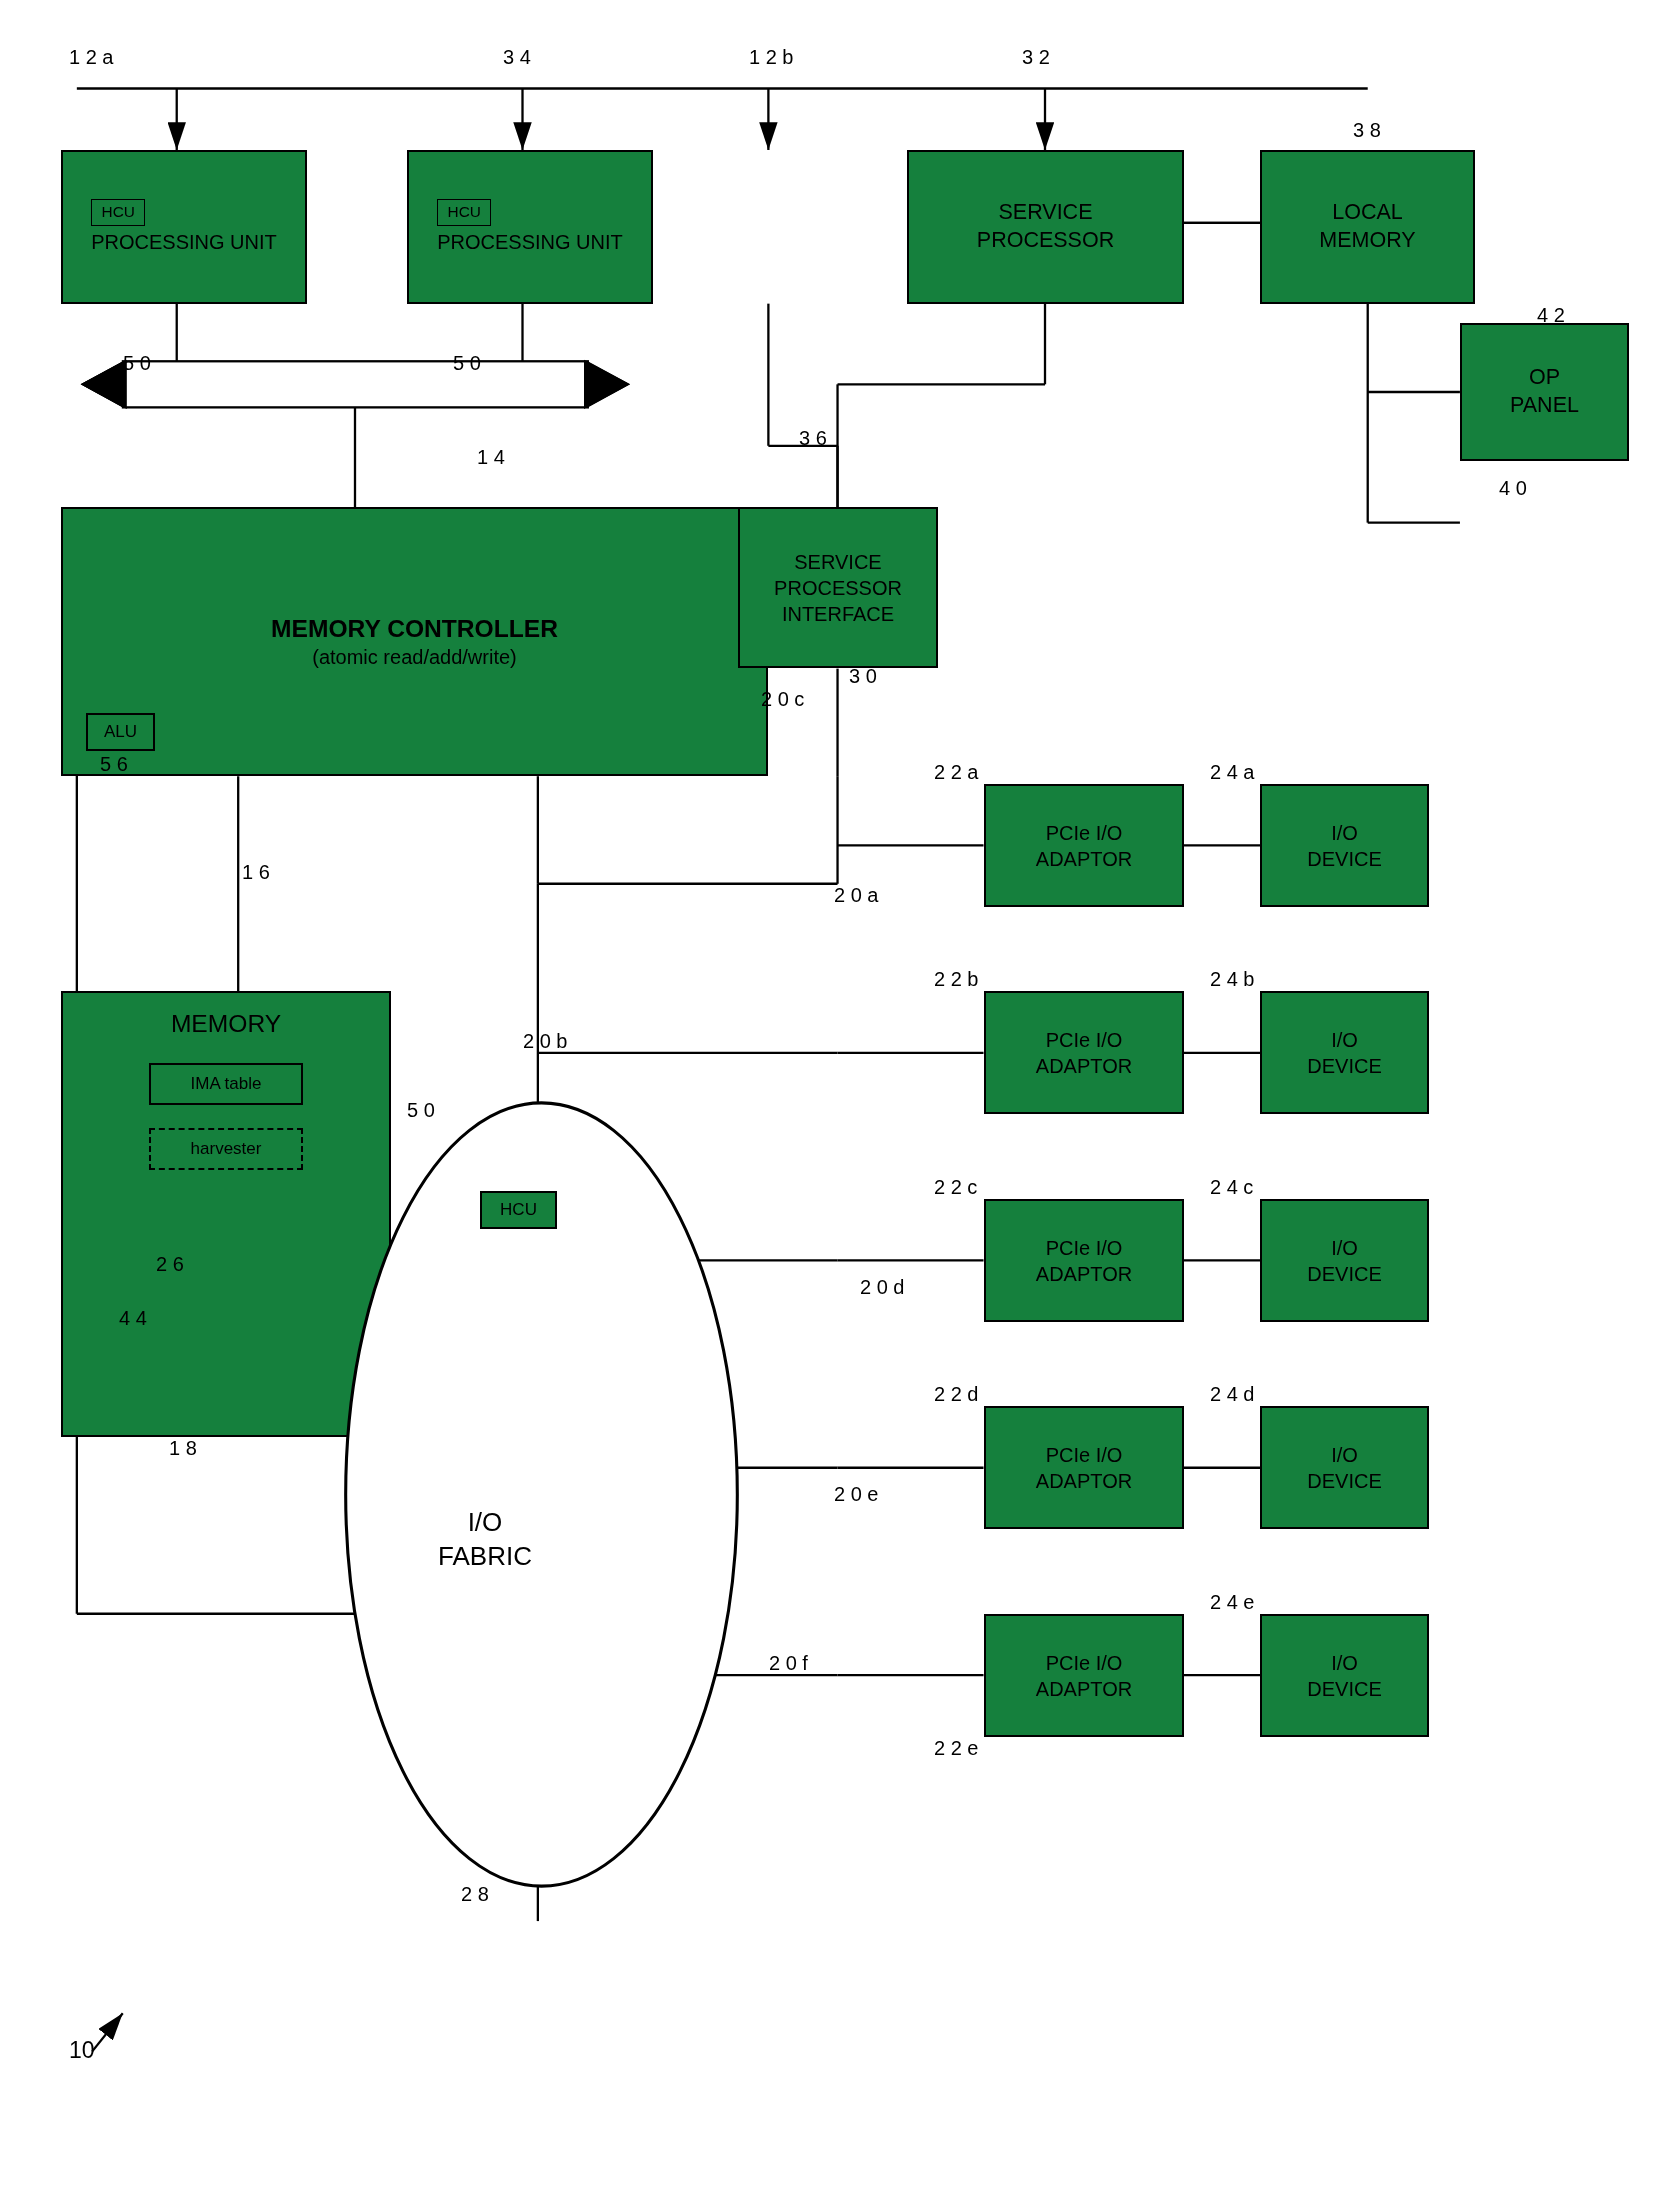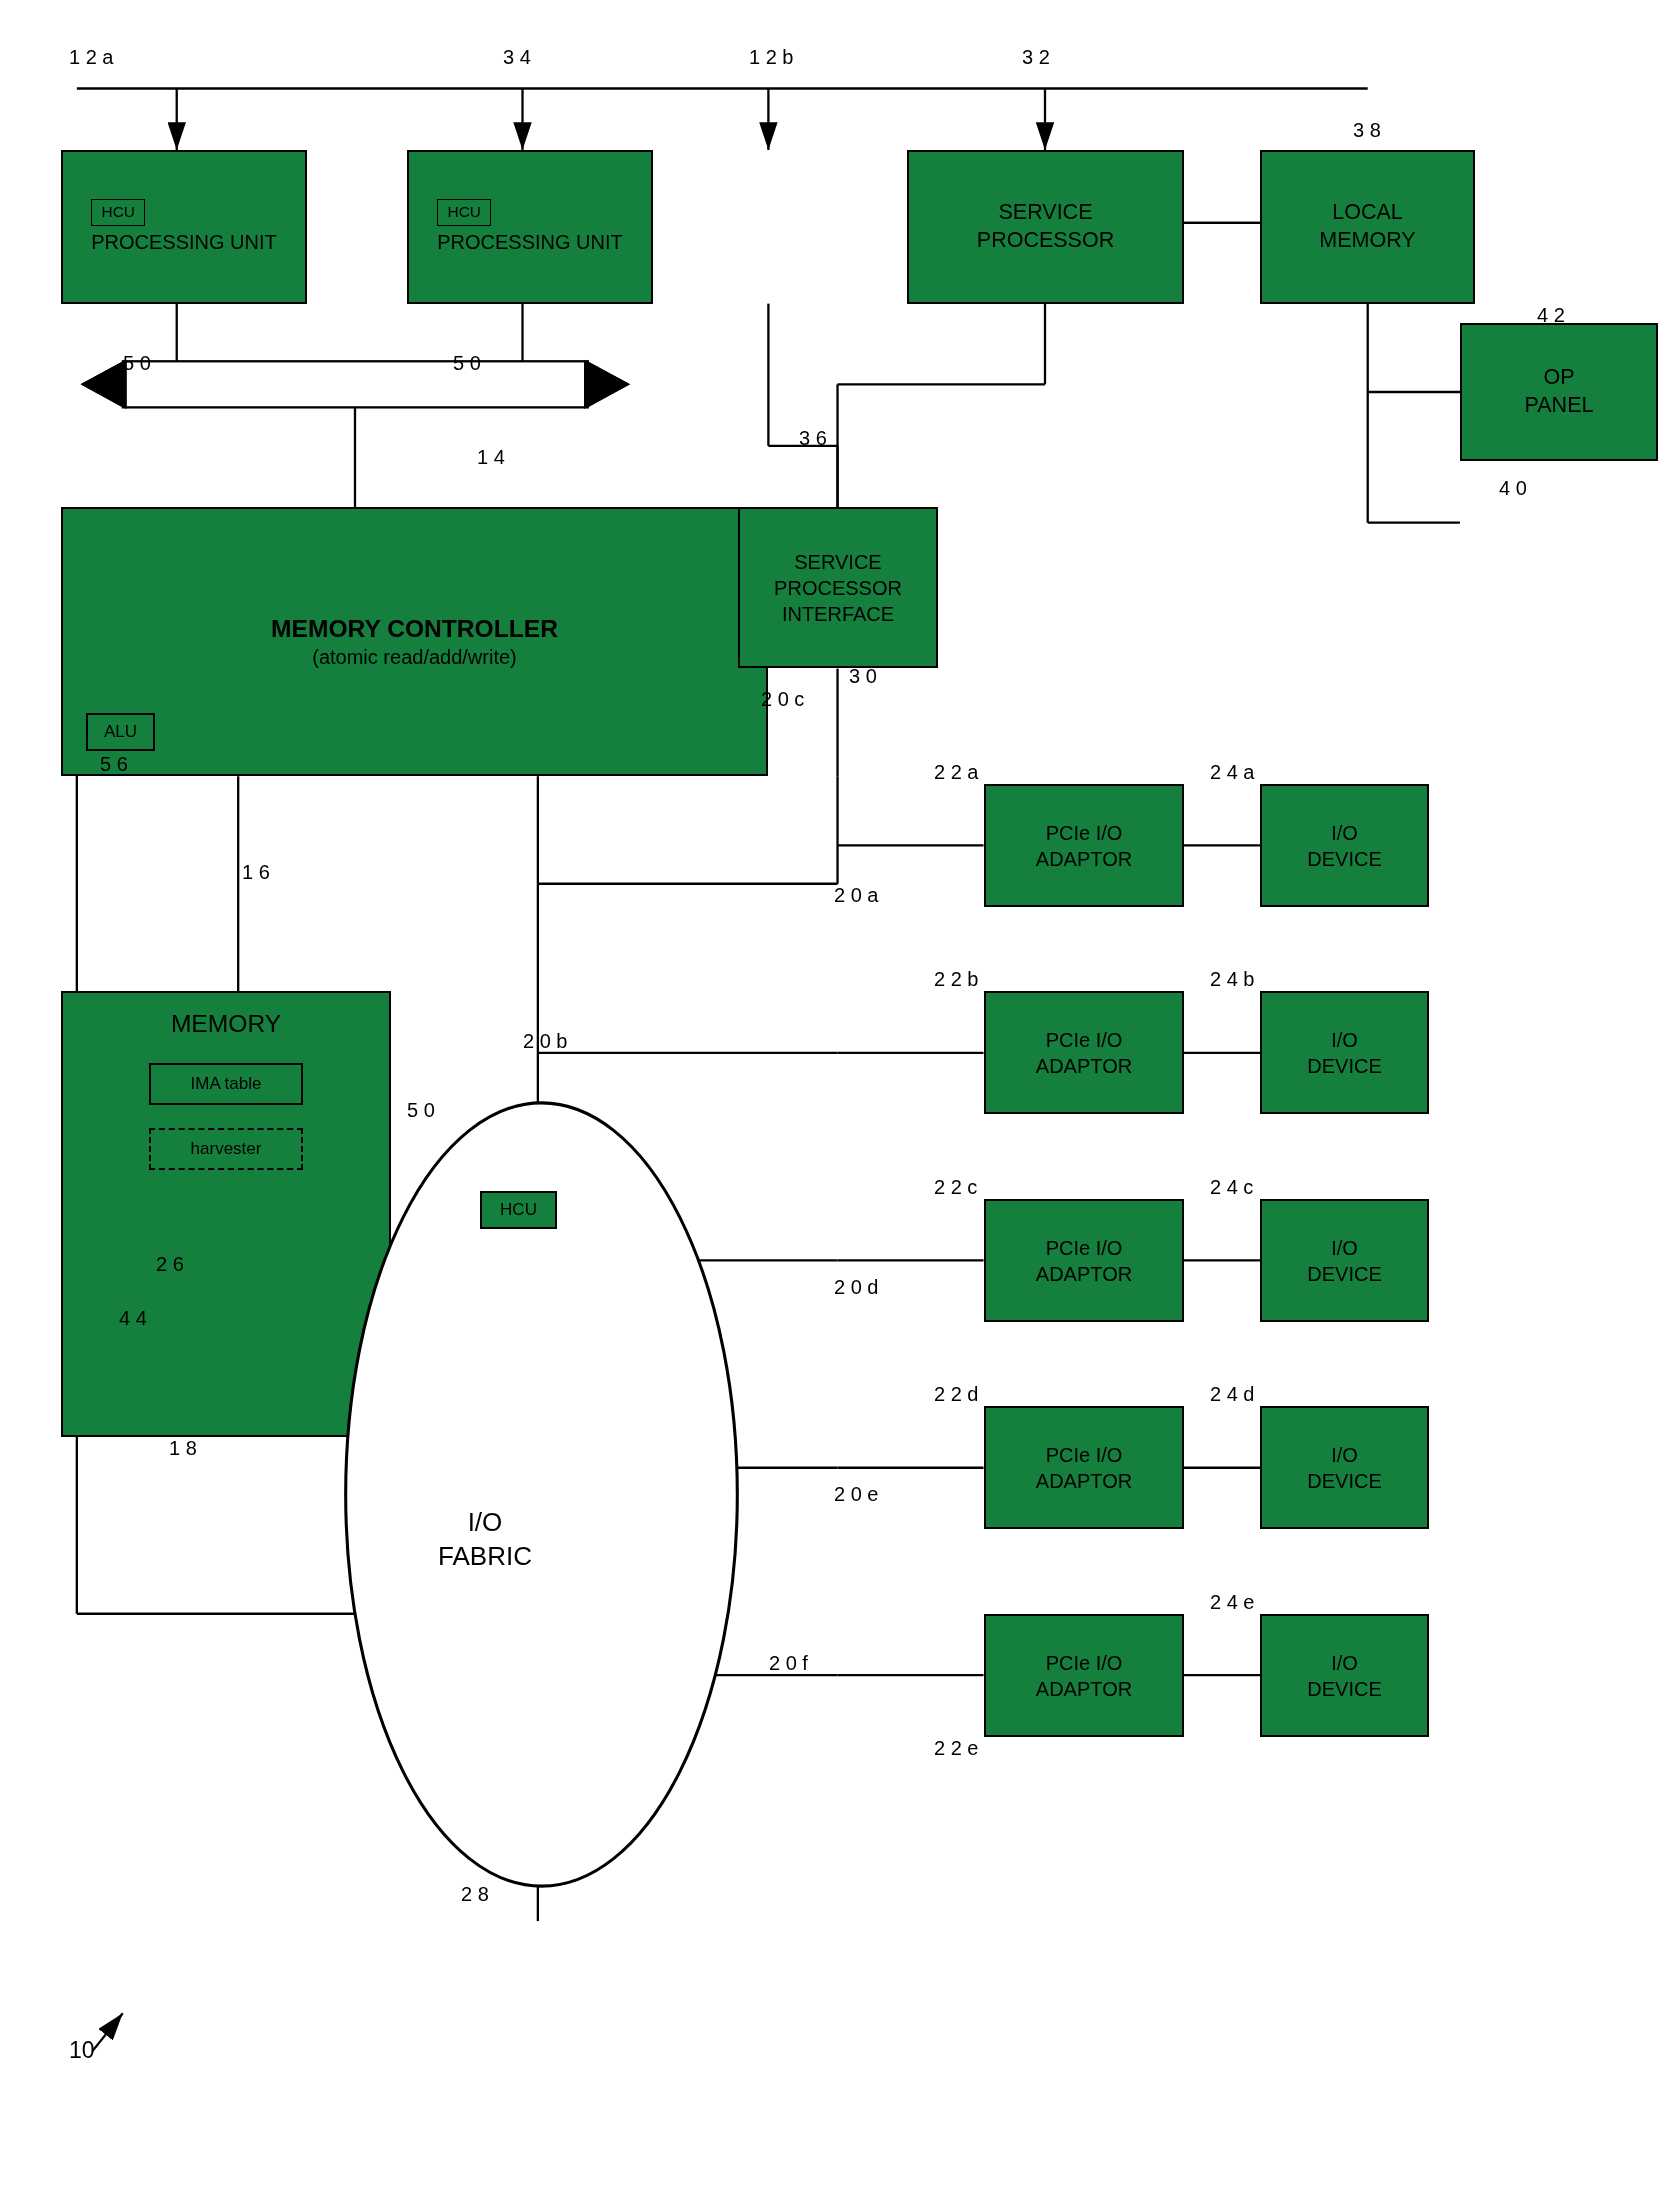--- a/index.html
+++ b/index.html
@@ -190,21 +190,21 @@
   </div>
 
   <div class="box" style="left:907px;top:150px;width:277px;height:154px;font-size:21.5px;">
     <span>SERVICE<br>PROCESSOR</span>
   </div>
 
   <div class="box" style="left:1260px;top:150px;width:215px;height:154px;font-size:21.5px;">
     <span>LOCAL<br>MEMORY</span>
   </div>
 
-  <div class="box" style="left:1460px;top:323px;width:198px;height:138px;font-size:21.5px;align-items:center;">
+  <div class="box" style="left:1460px;top:323px;width:169px;height:138px;font-size:21.5px;align-items:center;">
     <span>OP<br>PANEL</span>
   </div>
 
 
   <div class="box" style="left:61px;top:507px;width:707px;height:269px;font-size:23px;">
     <div>
       <div style="font-size:24.6px;font-weight:bold;">MEMORY CONTROLLER</div>
       <div style="font-size:20px;">(atomic read/add/write)</div>
 
       <div class="box" style="position:absolute;left:23px;bottom:23px;width:69px;height:38px;font-size:17px;">ALU</div>
@@ -298,21 +298,21 @@
   <div class="label" style="left:934px;top:761px;">2 2 a</div>
   <div class="label" style="left:1210px;top:761px;">2 4 a</div>
   <div class="label" style="left:834px;top:884px;">2 0 a</div>
 
   <div class="label" style="left:934px;top:968px;">2 2 b</div>
   <div class="label" style="left:1210px;top:968px;">2 4 b</div>
   <div class="label" style="left:523px;top:1030px;">2 0 b</div>
 
   <div class="label" style="left:934px;top:1176px;">2 2 c</div>
   <div class="label" style="left:1210px;top:1176px;">2 4 c</div>
-  <div class="label" style="left:834px;top:1276px;">2 0 d</div>
+  <div class="label" style="left:860px;top:1276px;">2 0 d</div>
 
   <div class="label" style="left:407px;top:1099px;">5 0</div>
 
   <div class="label" style="left:934px;top:1383px;">2 2 d</div>
   <div class="label" style="left:1210px;top:1383px;">2 4 d</div>
   <div class="label" style="left:834px;top:1483px;">2 0 e</div>
 
   <div class="label" style="left:934px;top:1737px;">2 2 e</div>
   <div class="label" style="left:1210px;top:1591px;">2 4 e</div>
   <div class="label" style="left:769px;top:1652px;">2 0 f</div>

